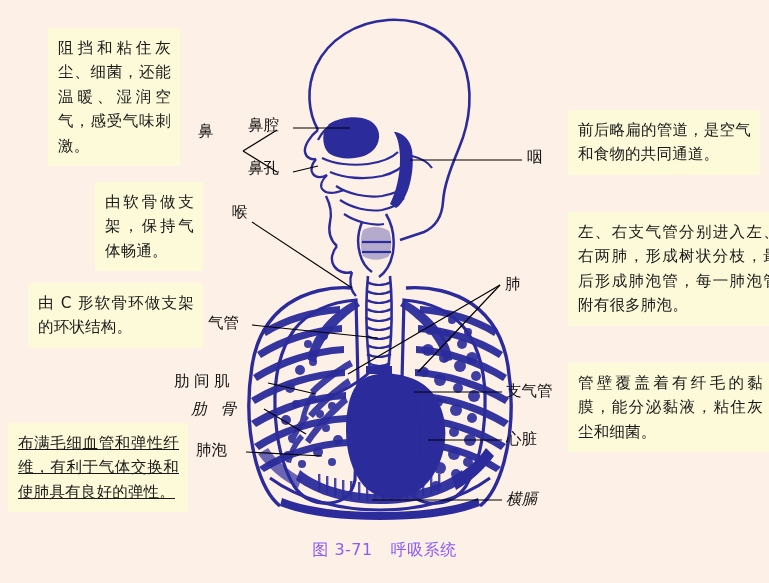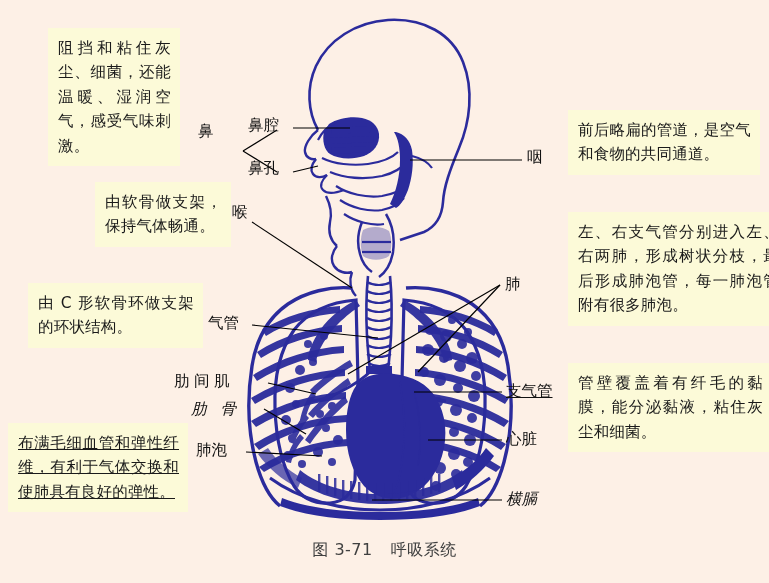--- a/index.html
+++ b/index.html
@@ -26,21 +26,21 @@
     color: #1a1a1a;
     font-size: 15.5px;
     line-height: 1.58;
     letter-spacing: 0.2px;
     padding: 8px 9px 8px 10px;
     box-sizing: border-box;
     text-align: justify;
     text-justify: inter-character;
   }
   .note-l1 { left: 48px;  top: 28px;  width: 132px; }
-  .note-l2 { left: 95px;  top: 182px; width: 136px; }
+  .note-l2 { left: 95px;  top: 182px; width: 108px; }
   .note-l3 { left: 28px;  top: 283px; width: 175px; }
   .note-l4 { left: 8px;   top: 423px; width: 180px; text-decoration: underline; }
   .note-r1 { left: 568px; top: 110px; width: 192px; }
   .note-r2 { left: 568px; top: 212px; width: 220px; }
   .note-r3 { left: 568px; top: 363px; width: 204px; }
 
   .lbl {
     position: absolute;
     color: #111;
     font-size: 15.5px;
@@ -48,21 +48,21 @@
     white-space: nowrap;
   }
   .lbl.sp { letter-spacing: 4.5px; }
 
   .caption {
     position: absolute;
     left: 0;
     top: 540px;
     width: 769px;
     text-align: center;
-    color: #404040;
+    color: #8b5cf6;
     font-size: 16px;
     letter-spacing: 0.5px;
   }
   .caption .cap-gap { display: inline-block; width: 18px; }
 
   svg.layer {
     position: absolute;
     left: 0;
     top: 0;
     width: 769px;
@@ -385,21 +385,21 @@
   <div class="lbl" style="left:198px; top:124px;">鼻</div>
   <div class="lbl" style="left:248px; top:118px;">鼻腔</div>
   <div class="lbl" style="left:248px; top:161px;">鼻孔</div>
   <div class="lbl" style="left:232px; top:205px;">喉</div>
   <div class="lbl" style="left:527px; top:150px;">咽</div>
   <div class="lbl" style="left:208px; top:316px;">气管</div>
   <div class="lbl sp" style="left:174px; top:374px;">肋间肌</div>
   <div class="lbl sp" style="left:191px; top:402px;font-style:italic;">肋 骨</div>
   <div class="lbl" style="left:196px; top:443px;">肺泡</div>
   <div class="lbl" style="left:505px; top:277px;">肺</div>
-  <div class="lbl" style="left:506px; top:384px;text-decoration:underline;">支气管</div>
+  <div class="lbl" style="left:506px; top:384px;">支气管</div>
   <div class="lbl" style="left:506px; top:432px;">心脏</div>
   <div class="lbl" style="left:506px; top:492px;font-style:italic;">横膈</div>
 
   <div class="caption">
     <span>图 3-71</span><span class="cap-gap"></span><span>呼吸系统</span>
   </div>
 
 </div>
 
 </body></html>

